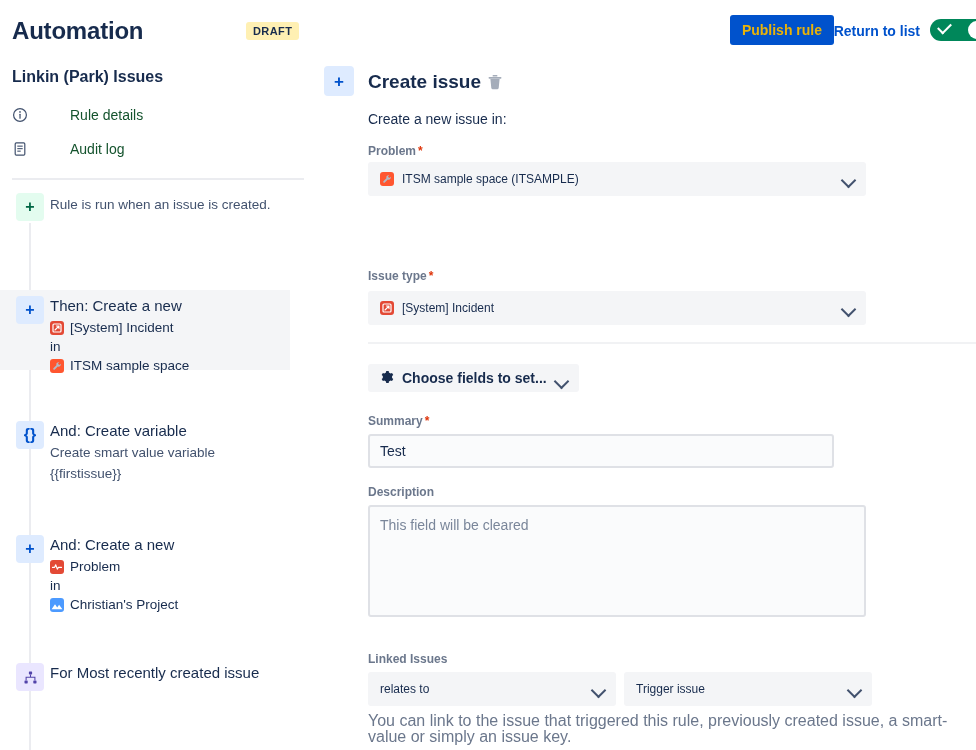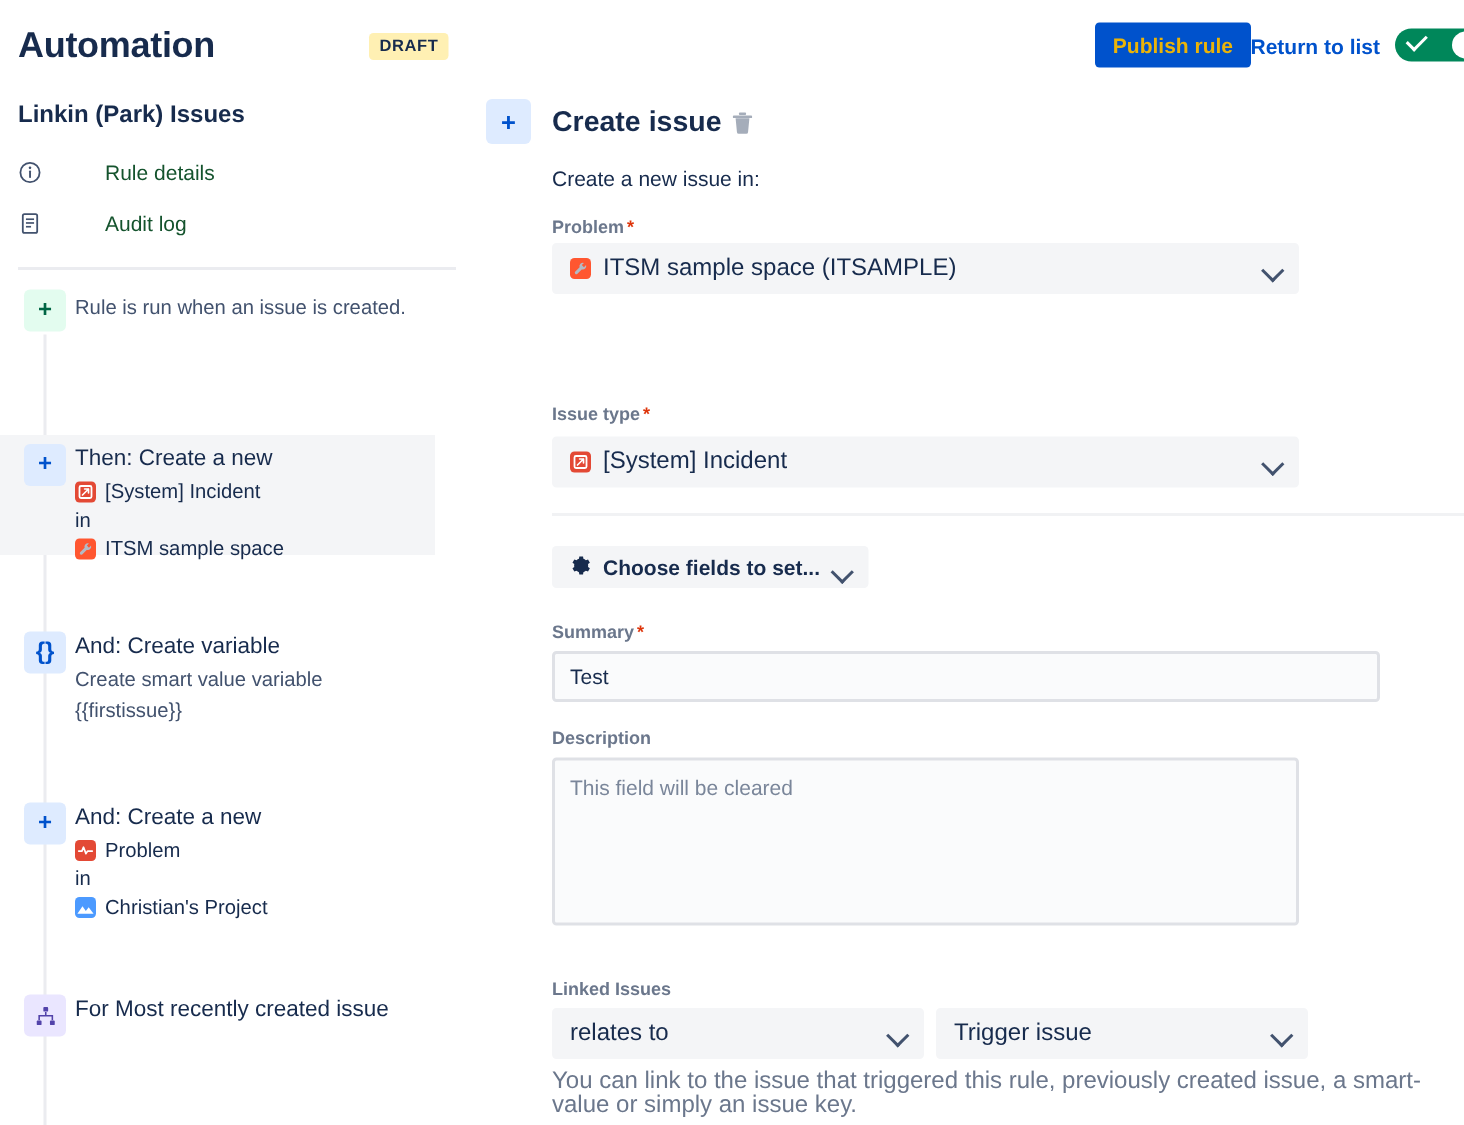--- a/index.html
+++ b/index.html
@@ -146,21 +146,21 @@
   }
   .req { color: #DE350B; font-weight: 700; margin-left: 2px; }
 
   .select-box {
     position: absolute;
     background: #F4F5F7; border: 2px solid #F4F5F7; border-radius: 3px;
     height: 34px; display: flex; align-items: center;
     padding: 0 8px 0 10px; cursor: pointer;
   }
   .select-box .sel-text {
-    font-size: 16px; color: #172B4D; line-height: 20px;
+    font-size: 12px; color: #172B4D; line-height: 20px;
     white-space: nowrap; overflow: hidden; text-overflow: ellipsis; flex: 1;
   }
   .select-box .sq { margin-right: 8px; }
   .chev { width: 14px; height: 14px; flex: 0 0 14px; position: relative; }
   .chev::before {
     content: ""; position: absolute; left: 1px; top: 3px;
     width: 9px; height: 9px;
     border-right: 2px solid #42526E; border-bottom: 2px solid #42526E;
     transform: rotate(45deg);
   }
@@ -375,21 +375,21 @@
           <path d="M14.1 8a6.1 6.1 0 0 0-.08-0.95l1.24-0.95-1.25-2.17-1.45 0.58a6.1 6.1 0 0 0-1.64-0.95L10.7 2h-2.5l-0.22 1.56a6.1 6.1 0 0 0-1.64 0.95L4.89 3.93 3.64 6.1l1.24 0.95A6.1 6.1 0 0 0 4.8 8c0 0.32 0.03 0.64 0.08 0.95L3.64 9.9l1.25 2.17 1.45-0.58c0.49 0.4 1.04 0.72 1.64 0.95L8.2 14h2.5l0.22-1.56c0.6-0.23 1.15-0.55 1.64-0.95l1.45 0.58 1.25-2.17-1.24-0.95c0.05-0.31 0.08-0.63 0.08-0.95z" fill="#172B4D"></path>
         </svg>
       </span>
       <span class="cf-text">Choose fields to set...</span>
       <span class="chev" style="width:11px;height:11px;"></span>
     </button>
 
     <div class="field-label" style="left:52px; top:355px;">
       <span>Summary</span><span class="req">*</span>
     </div>
-    <input class="text-input" style="left: 52px; top: 376px; width: 552px;" value="Test">
+    <input class="text-input" style="left: 52px; top: 376px; width: 466px;" value="Test">
 
     <div class="field-label" style="left:52px; top:426px;">
       <span>Description</span>
     </div>
     <textarea class="textarea" style="left: 52px; top: 447px; width: 498px; height: 112px;" placeholder="This field will be cleared"></textarea>
 
     <div class="field-label" style="left:52px; top:593px;">
       <span>Linked Issues</span>
     </div>
     <div class="select-box" style="left:308px; top:614px; width:248px;">

